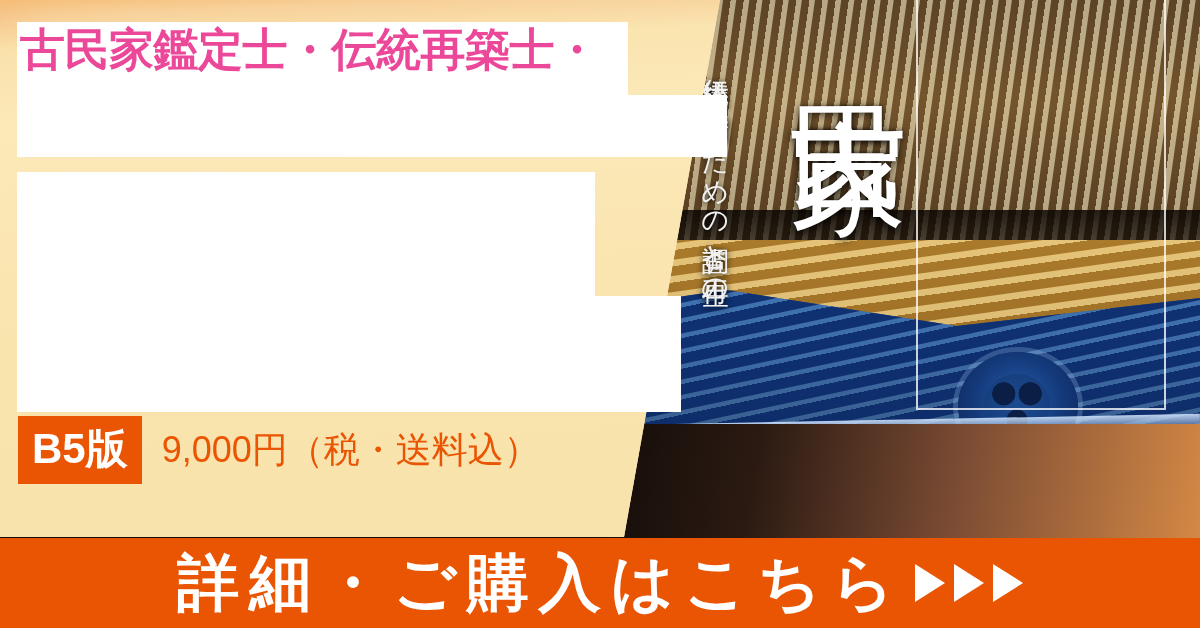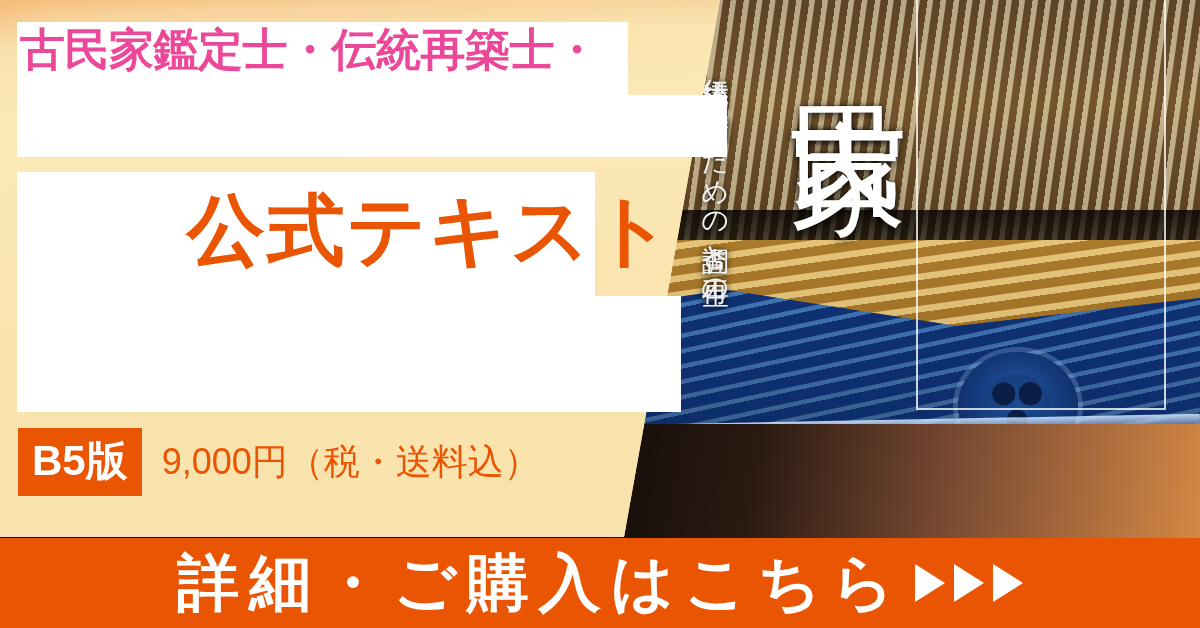--- a/index.html
+++ b/index.html
@@ -190,21 +190,21 @@
     font-size:78px;
     line-height:1.30;
     letter-spacing:2px;
   }
   .main-title .row1 { display:block; text-align:left; padding-left:6px; }
   .main-title .row2 { display:block; text-align:right; padding-right:8px; }
 
   
   .price-row {
     position:absolute;
-    left:18px; top:428px;
+    left:18px; top:416px;
     display:flex;
     align-items:center;
     gap:20px;
   }
   .size-badge {
     background:#ea5504;
     color:#ffffff;
     font-size:42px;
     font-weight:bold;
     line-height:1;
@@ -272,21 +272,20 @@
   <div class="cream-panel"></div>
 
   <div class="white-box-top"></div>
   <div class="white-box-main"></div>
 
   <div class="cert-lines">
     <div class="l1">古民家鑑定士・伝統再築士・</div>
   </div>
 
   <div class="main-title">
-    <span class="row2">公式テキスト</span>
   </div>
 
   <div class="price-row">
     <div class="size-badge">B5版</div>
     <div class="price-text">9,000円（税・送料込）</div>
   </div>
 
   <div class="cta-bar">
     <div class="cta-text">詳細・ご購入はこちら</div>
     <div class="cta-arrows">

